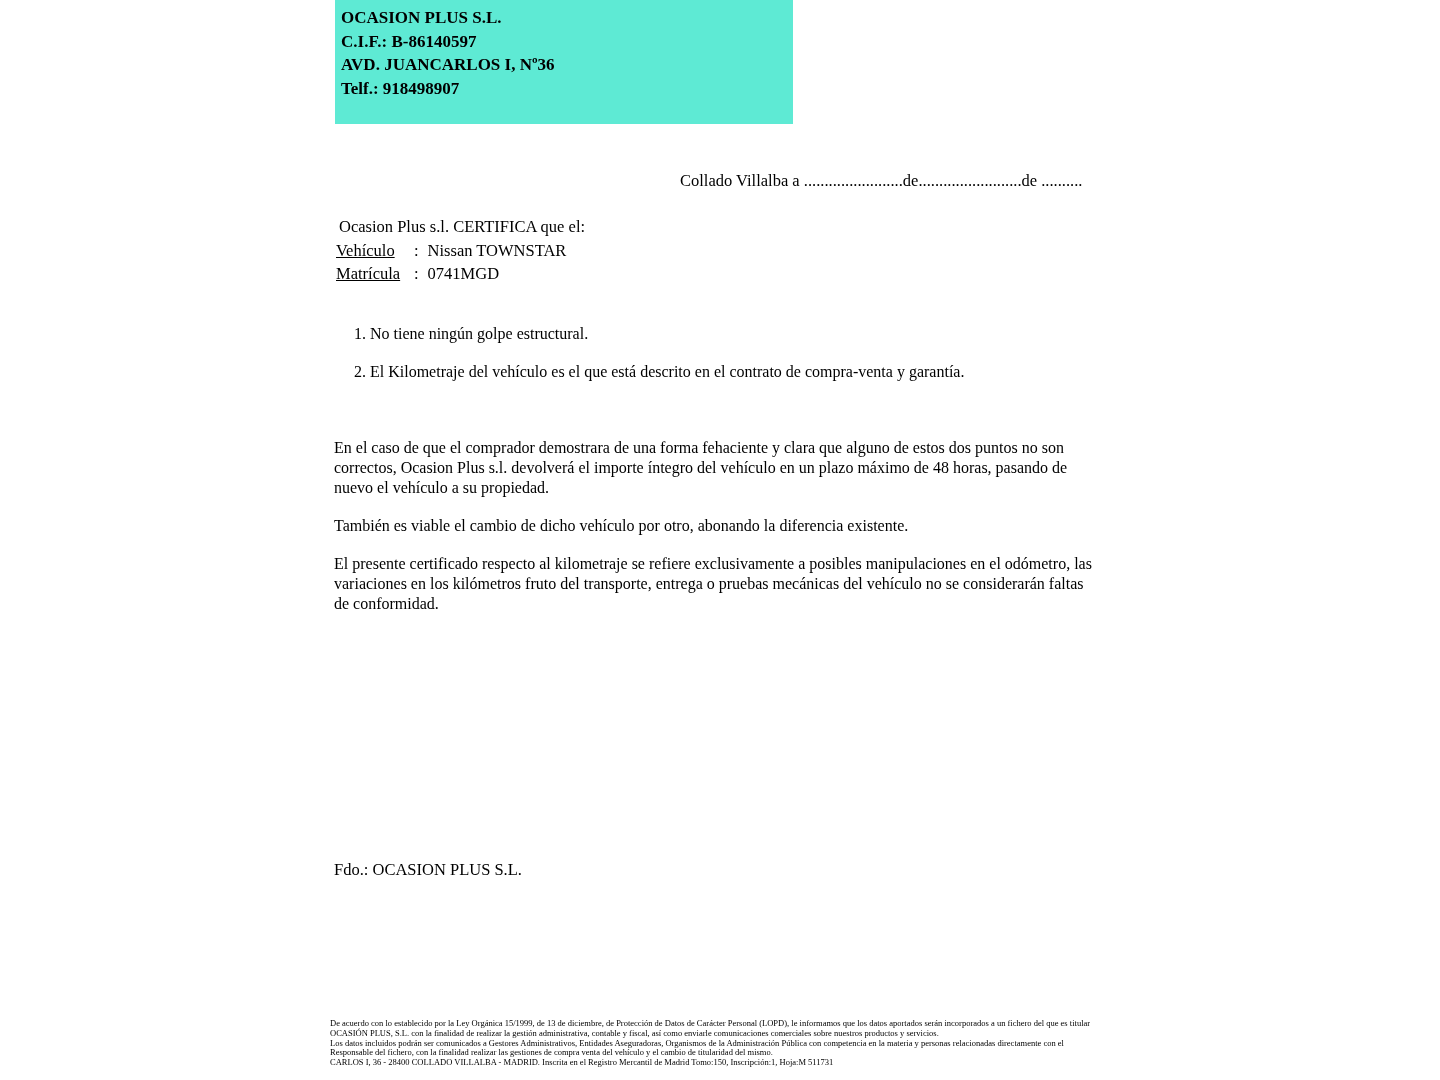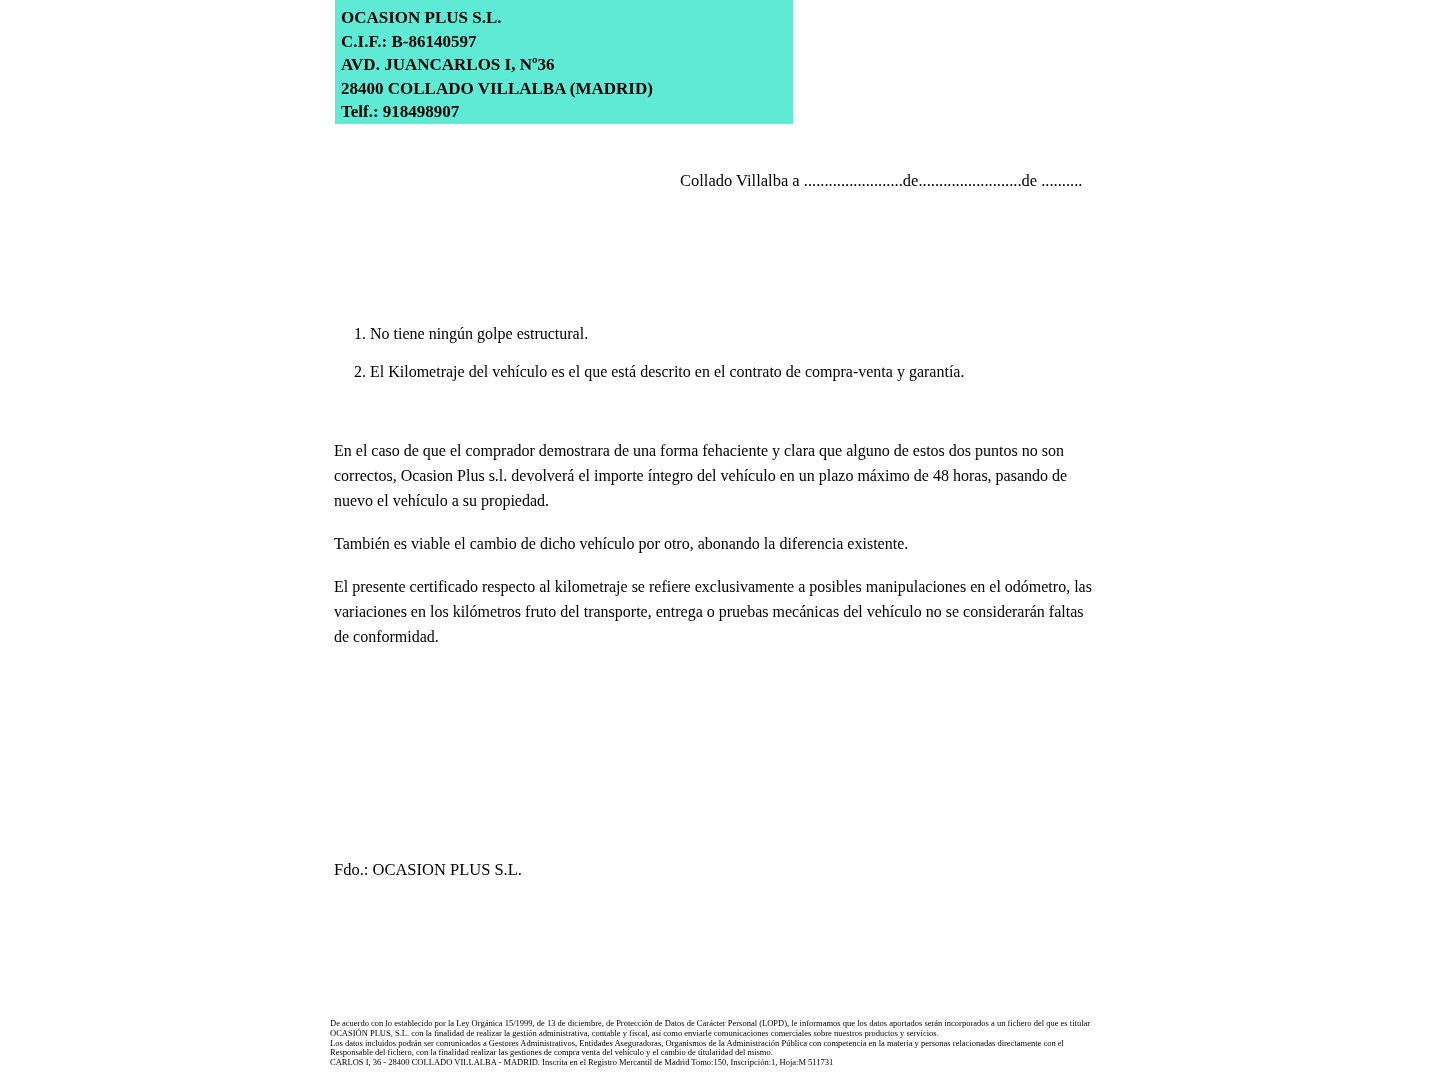--- a/index.html
+++ b/index.html
@@ -65,21 +65,21 @@
     white-space: nowrap;
   }
   .point-1 { top: 324px; }
   .point-2 { top: 362px; }
   .paragraphs {
     position: absolute;
     left: 334px;
     top: 438px;
     width: 766px;
     font-size: 16px;
-    line-height: 25px;
+    line-height: 20px;
   }
   .paragraphs p { margin: 0 0 18px 0; }
   .signature {
     position: absolute;
     left: 334px;
     top: 860px;
     font-size: 16.5px;
     white-space: nowrap;
   }
   .footer {
@@ -93,26 +93,34 @@
 </style>
 </head>
 <body>
 
 <div class="page">
 
   <div class="header-box">
     <div class="hline">OCASION PLUS S.L.</div>
     <div class="hline">C.I.F.: B-86140597</div>
     <div class="hline">AVD. JUANCARLOS I, Nº36</div>
-    <div class="hline">28400 COLLADO VILLALBA (MADRID)</div>
     <div class="hline">Telf.: 918498907</div>
   </div>
 
   <div class="date-line">Collado Villalba a ........................de.........................de ..........</div>
 
+  <div class="cert-block">
+    <div class="cert-intro">Ocasion Plus s.l. CERTIFICA que el:</div>
+    <div class="field-row">
+      <span class="field-label">Vehículo</span><span class="field-colon">:</span><span class="field-value">Nissan TOWNSTAR</span>
+    </div>
+    <div class="field-row">
+      <span class="field-label">Matrícula</span><span class="field-colon">:</span><span class="field-value">0741MGD</span>
+    </div>
+  </div>
 
   <div class="point point-1">1. No tiene ningún golpe estructural.</div>
   <div class="point point-2">2. El Kilometraje del vehículo es el que está descrito en el contrato de compra-venta y garantía.</div>
 
   <div class="paragraphs">
     <p>En el caso de que el comprador demostrara de una forma fehaciente y clara que alguno de estos dos puntos no son correctos, Ocasion Plus s.l. devolverá el importe íntegro del vehículo en un plazo máximo de 48 horas, pasando de nuevo el vehículo a su propiedad.</p>
     <p>También es viable el cambio de dicho vehículo por otro, abonando la diferencia existente.</p>
     <p>El presente certificado respecto al kilometraje se refiere exclusivamente a posibles manipulaciones en el odómetro, las variaciones en los kilómetros fruto del transporte, entrega o pruebas mecánicas del vehículo no se considerarán faltas de conformidad.</p>
   </div>
 

